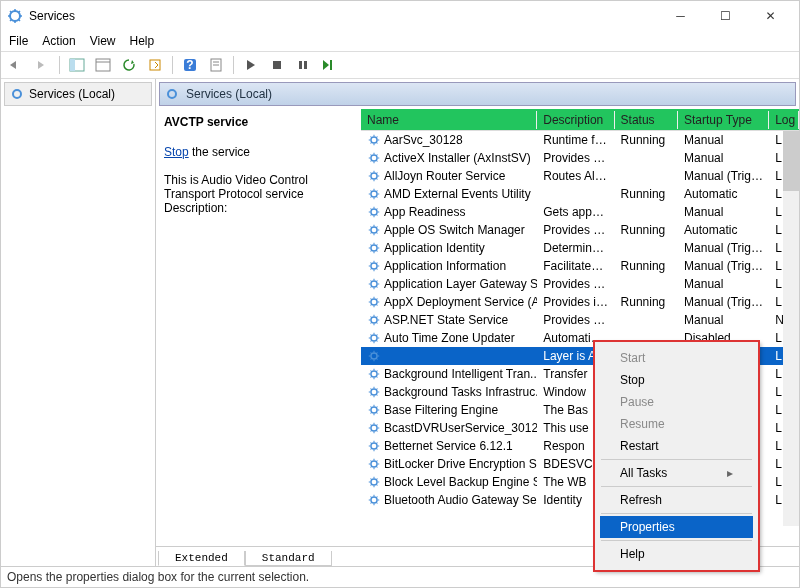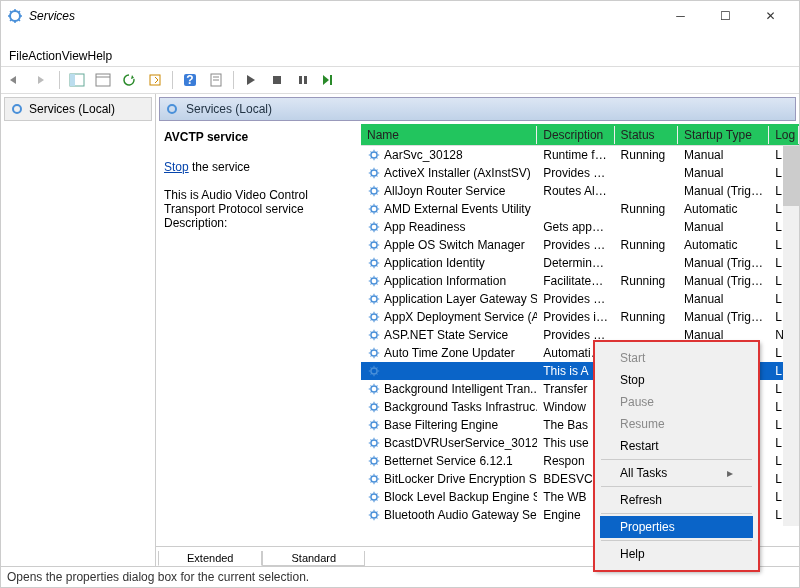--- a/index.html
+++ b/index.html
@@ -1,23 +1,23 @@
 <!DOCTYPE html>
 <html><head>
 <meta charset="utf-8">
 <style>
 * { box-sizing: border-box; margin: 0; padding: 0; font-family: "Segoe UI", Tahoma, sans-serif; font-size: 12px; }
 body { width: 800px; height: 588px; background: #fff; border: 1px solid #ccc; position: relative; overflow: hidden; display: flex; flex-direction: column; }
 .titlebar { height: 30px; display: flex; align-items: center; padding: 0 6px; justify-content: space-between; }
-.titlebar-left { display: flex; align-items: center; gap: 6px; font-style: italic; }
+.titlebar-left { display: flex; align-items: center; gap: 6px; }
 .appicon { width: 16px; height: 16px; }
 .title { font-size: 12px; }
 .wbtns { display: flex; gap: 0; }
 .wbtn { width: 45px; height: 28px; display: flex; align-items: center; justify-content: center; color: #333; }
-.menubar { height: 20px; display: flex; align-items: center; padding: 0 8px; margin-top: 15px; }
+.menubar { height: 20px; display: flex; align-items: center; gap: 14px; padding: 0 8px; }
 .menubar span { cursor: default; }
 .toolbar { height: 28px; border-top: 1px solid #ddd; border-bottom: 1px solid #ddd; display: flex; align-items: center; gap: 4px; padding: 0 4px; }
 .tool { width: 22px; height: 22px; display: flex; align-items: center; justify-content: center; border: 1px solid transparent; }
 .tsep { width: 1px; height: 18px; background: #ccc; margin: 0 2px; }
 .main { flex: 1; display: flex; border-bottom: 1px solid #ccc; min-height: 0; }
 .leftpane { width: 155px; border-right: 1px solid #ccc; background: #fff; }
 .leftpane .head { margin: 3px; padding: 3px 4px; background: #f0f0f0; border: 1px solid #ccc; display: flex; align-items: center; gap: 4px; }
 .rightpane { flex: 1; display: flex; flex-direction: column; min-width: 0; }
 .rh { margin: 3px; padding: 3px 4px; background: linear-gradient(#dce6f4,#c0d2e8); border: 1px solid #99b; display: flex; align-items: center; gap: 6px; color: #234; }
 .split { flex: 1; display: flex; min-height: 0; }
@@ -31,21 +31,21 @@
 .row { display: flex; height: 18px; align-items: center; white-space: nowrap; }
 .row > div { padding: 0 6px; overflow: hidden; text-overflow: ellipsis; }
 .row.sel { background: #0a64c8; color: #fff; }
 .c-name { width: 178px; display: flex; align-items: center; gap: 3px; }
 .c-desc { width: 78px; }
 .c-stat { width: 64px; }
 .c-start { width: 92px; }
 .c-log { width: 30px; }
 .gear { width: 14px; height: 14px; flex-shrink: 0; }
 .tabs { height: 20px; display: flex; align-items: flex-end; padding-left: 2px; border-top: 1px solid #ccc; }
-.tab { padding: 1px 28px; border: 1px solid #ccc; border-top: none; background: #fff; font-size: 11px; cursor: default; }
+.tab { padding: 1px 16px; border: 1px solid #ccc; border-top: none; background: #fff; font-size: 11px; cursor: default; font-family: Liberation Mono, monospace; }
 .tab:first-child { border-bottom-color: #fff; }
 .ctxmenu { position: absolute; left: 593px; top: 340px; width: 165px; background: #f0f0f0; border: 1px solid #a0a0a0; box-shadow: 2px 2px 4px rgba(0,0,0,0.3); z-index: 50; padding: 5px; outline: 2px solid #d33; outline-offset: -1px; }
 .ctxmenu .ci { padding: 4px 20px; color: #000; cursor: default; }
 .ctxmenu .ci.disabled { color: #8a8a8a; }
 .ctxmenu .ci.hi { background: #0a64c8; color: #fff; }
 .ctxmenu .sep { height: 1px; background: #ccc; margin: 2px 1px; }
 .ctxmenu .arrow { float: right; color: #666; }
 .statusbar { height: 20px; padding: 2px 6px; font-size: 11px; color: #333; display: flex; align-items: center; }
 .scrollbar { position: absolute; right: 0; top: 22px; bottom: 20px; width: 16px; background: #f0f0f0; }
 .scrollbar .thumb { position: absolute; top: 0; width: 100%; height: 60px; background: #ccc; }
@@ -344,21 +344,21 @@
               <div class="c-log">Loc</div>
             </div>
             <div class="row sel">
               <div class="c-name">
                 <svg class="gear" viewBox="0 0 16 16">
                   <circle cx="8" cy="8" r="3.5" fill="none" stroke="#4a90d9" stroke-width="1.6"></circle>
                   <path d="M8 2v2M8 12v2M2 8h2M12 8h2M4 4l1.4 1.4M10.6 10.6L12 12M4 12l1.4-1.4M10.6 5.4L12 4" stroke="#4a90d9" stroke-width="1.2"></path>
                 </svg>
                 <span></span>
               </div>
-              <div class="c-desc">This is A</div>
+              <div class="c-desc">Layer is A</div>
               <div class="c-stat"></div>
               <div class="c-start">al (Trigg...</div>
               <div class="c-log">Loc</div>
             </div>
             <div class="row">
               <div class="c-name">
                 <svg class="gear" viewBox="0 0 16 16">
                   <circle cx="8" cy="8" r="3.5" fill="none" stroke="#4a90d9" stroke-width="1.6"></circle>
                   <path d="M8 2v2M8 12v2M2 8h2M12 8h2M4 4l1.4 1.4M10.6 10.6L12 12M4 12l1.4-1.4M10.6 5.4L12 4" stroke="#4a90d9" stroke-width="1.2"></path>
                 </svg>
@@ -448,21 +448,21 @@
               <div class="c-log">Loc</div>
             </div>
             <div class="row">
               <div class="c-name">
                 <svg class="gear" viewBox="0 0 16 16">
                   <circle cx="8" cy="8" r="3.5" fill="none" stroke="#4a90d9" stroke-width="1.6"></circle>
                   <path d="M8 2v2M8 12v2M2 8h2M12 8h2M4 4l1.4 1.4M10.6 10.6L12 12M4 12l1.4-1.4M10.6 5.4L12 4" stroke="#4a90d9" stroke-width="1.2"></path>
                 </svg>
                 <span>Bluetooth Audio Gateway Se...</span>
               </div>
-              <div class="c-desc">Engine</div>
+              <div class="c-desc">Identity</div>
               <div class="c-stat"></div>
               <div class="c-start">al (Trigg...</div>
               <div class="c-log">Loc</div>
             </div>
           </div>
         <div class="scrollbar">
             <div class="thumb"></div>
           </div>
       </div>
     </div>

